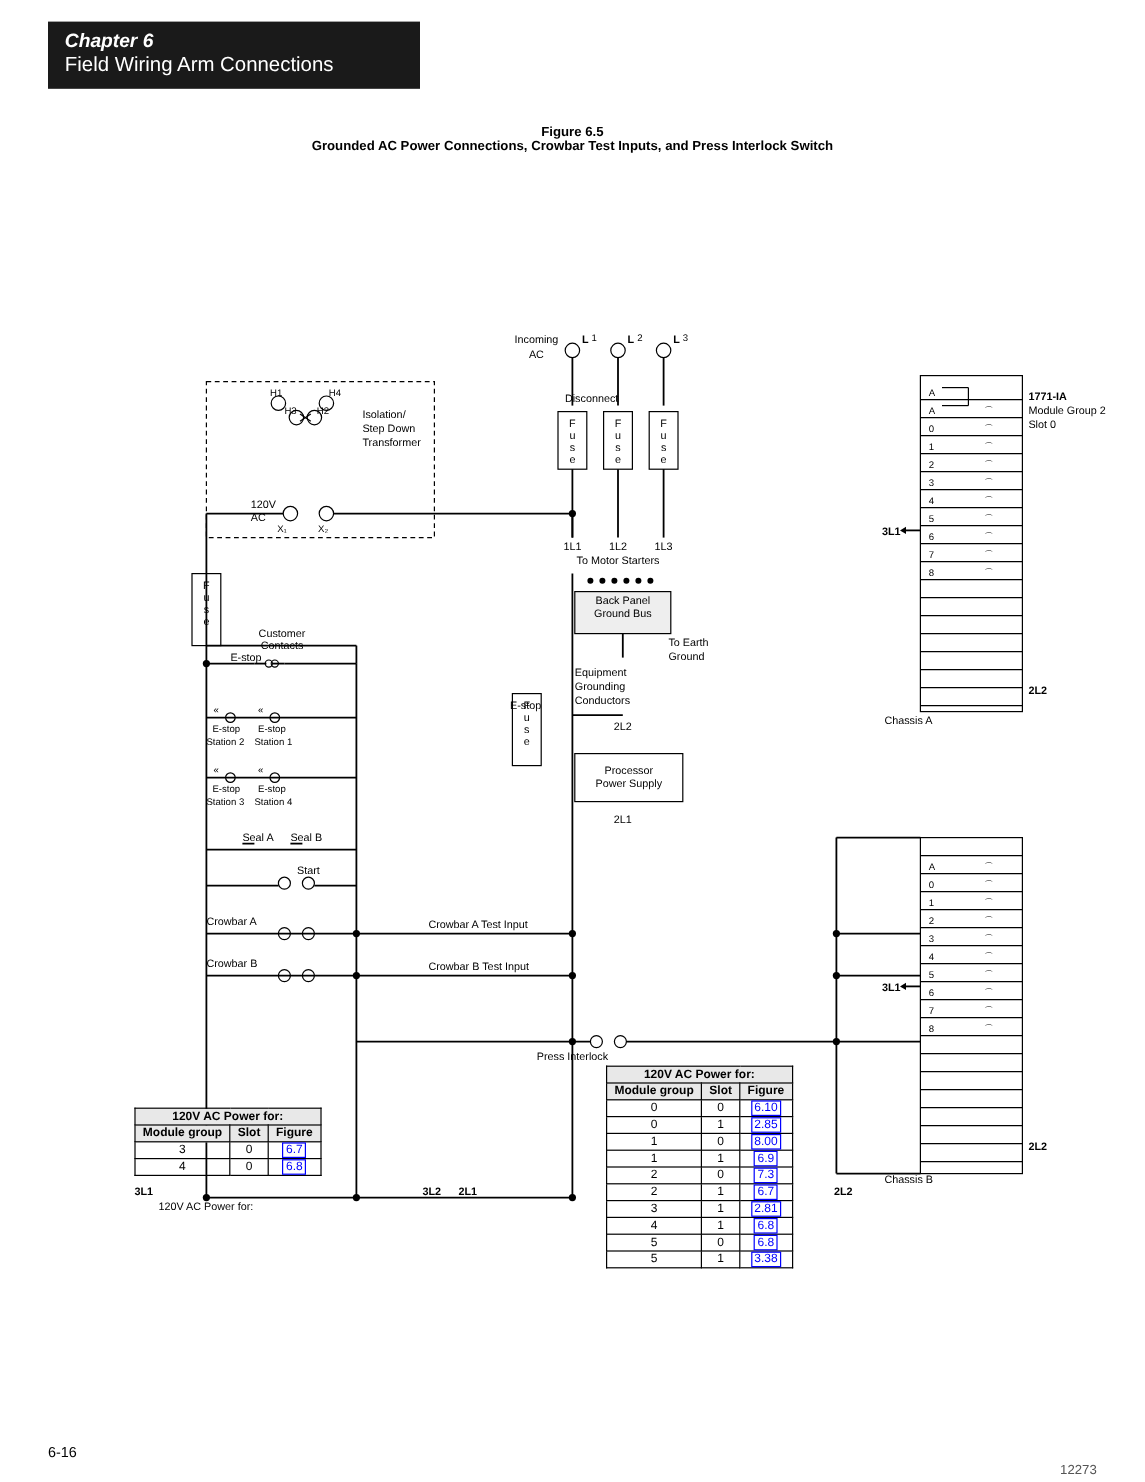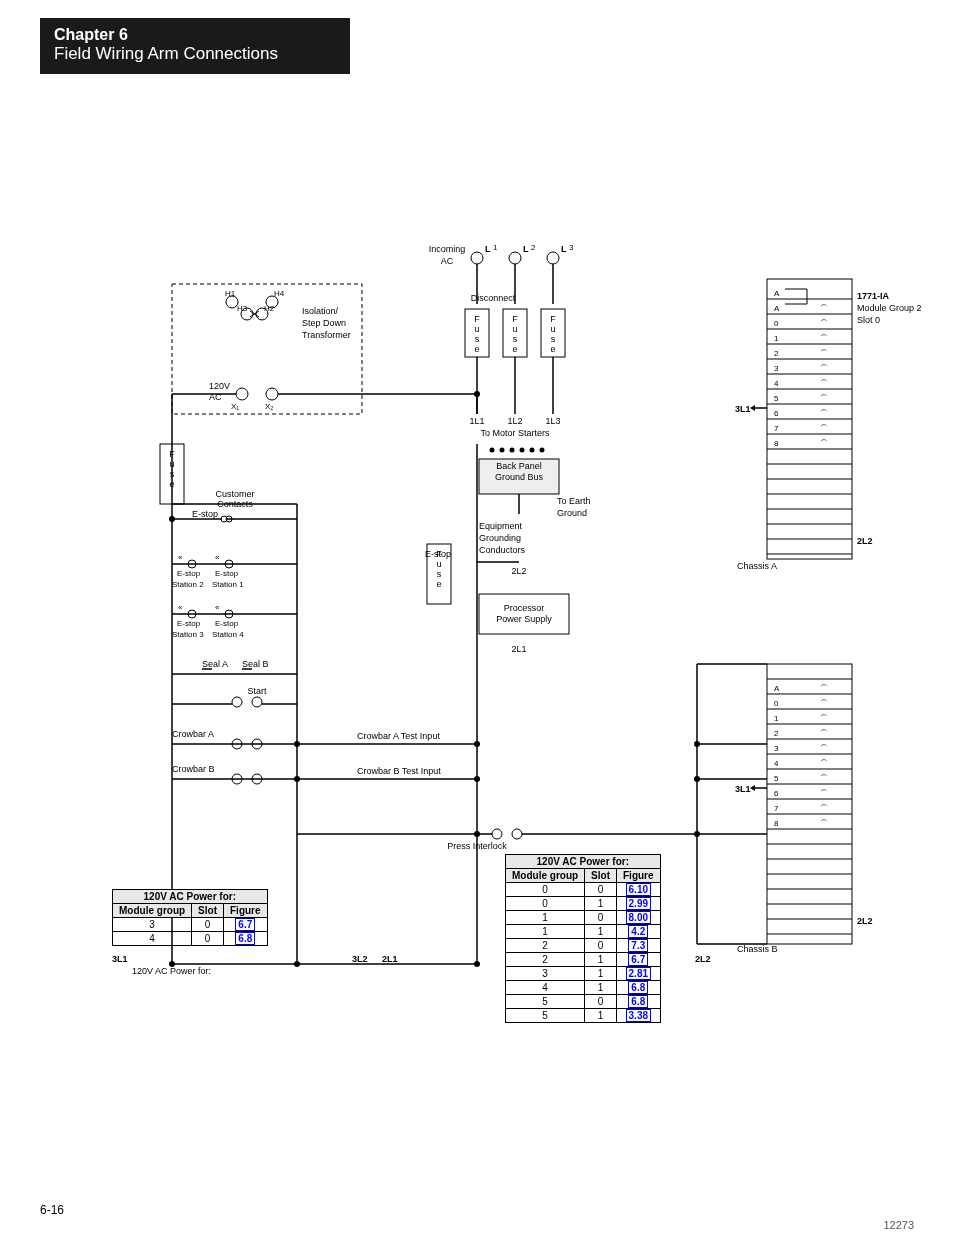--- a/index.html
+++ b/index.html
@@ -15,20 +15,21 @@
     .header-bar {
       background: #1a1a1a;
       color: #fff;
       padding: 8px 14px 10px 14px;
       width: 310px;
       margin: 18px 0 0 40px;
     }
     .header-bar .chapter {
       font-size: 16px;
       font-weight: bold;
+      font-style: italic;
     }
     .header-bar .subtitle {
       font-size: 17px;
     }
     .figure-title {
       text-align: center;
       margin-top: 30px;
       font-size: 11px;
     }
     .figure-title .fig-num {
@@ -84,34 +85,36 @@
       border: 1px solid #000;
       padding: 1px 6px;
       text-align: center;
     }
     .table-left th, .table-right th {
       background: #e8e8e8;
       font-weight: bold;
     }
     .fig-link {
       color: #00f;
-      font-weight: bold;
+      font-weight: normal;
       border: 1px solid #00f;
       padding: 0 2px;
     }
   </style>
 </head>
 <body>
 
 <div class="header-bar">
   <div class="chapter">Chapter 6</div>
   <div class="subtitle">Field Wiring Arm Connections</div>
 </div>
 
 <div class="figure-title">
+  <div class="fig-num">Figure 6.5</div>
+  <div class="fig-desc">Grounded AC Power Connections, Crowbar Test Inputs, and Press Interlock Switch</div>
 </div>
 
 <div class="diagram-area">
   <svg class="diagram-svg" viewBox="0 0 920 960" xmlns="http://www.w3.org/2000/svg">
 
     <defs>
       <style>
         .wire { stroke: #000; stroke-width: 1.5; fill: none; }
         .wire-thin { stroke: #000; stroke-width: 1; fill: none; }
         .wire-dashed { stroke: #000; stroke-width: 1; fill: none; stroke-dasharray: 4,3; }
@@ -504,31 +507,31 @@
       <th>Figure</th>
     </tr>
     <tr>
           <td>0</td>
           <td>0</td>
           <td><span class="fig-link">6.10</span></td>
         </tr>
     <tr>
           <td>0</td>
           <td>1</td>
-          <td><span class="fig-link">2.99</span></td>
+          <td><span class="fig-link">2.85</span></td>
         </tr>
     <tr>
           <td>1</td>
           <td>0</td>
           <td><span class="fig-link">8.00</span></td>
         </tr>
     <tr>
           <td>1</td>
           <td>1</td>
-          <td><span class="fig-link">4.2</span></td>
+          <td><span class="fig-link">6.9</span></td>
         </tr>
     <tr>
           <td>2</td>
           <td>0</td>
           <td><span class="fig-link">7.3</span></td>
         </tr>
     <tr>
           <td>2</td>
           <td>1</td>
           <td><span class="fig-link">6.7</span></td>

